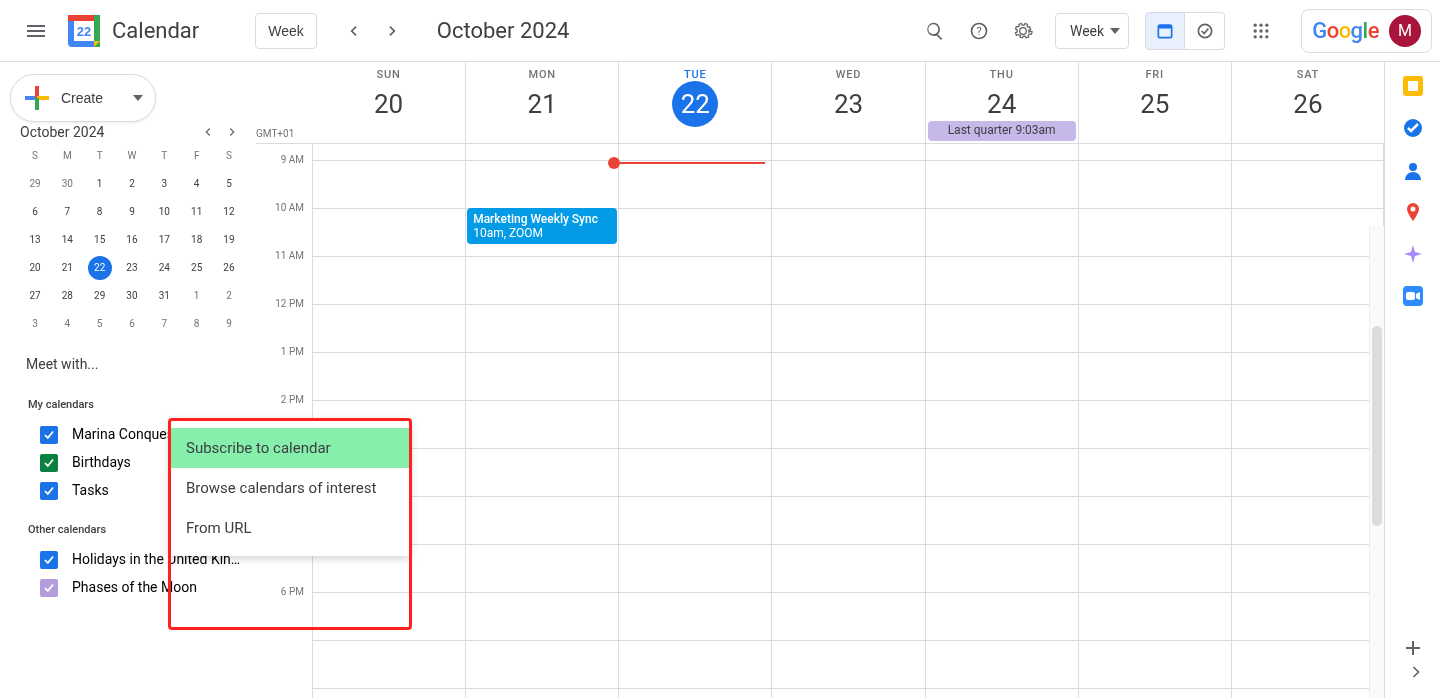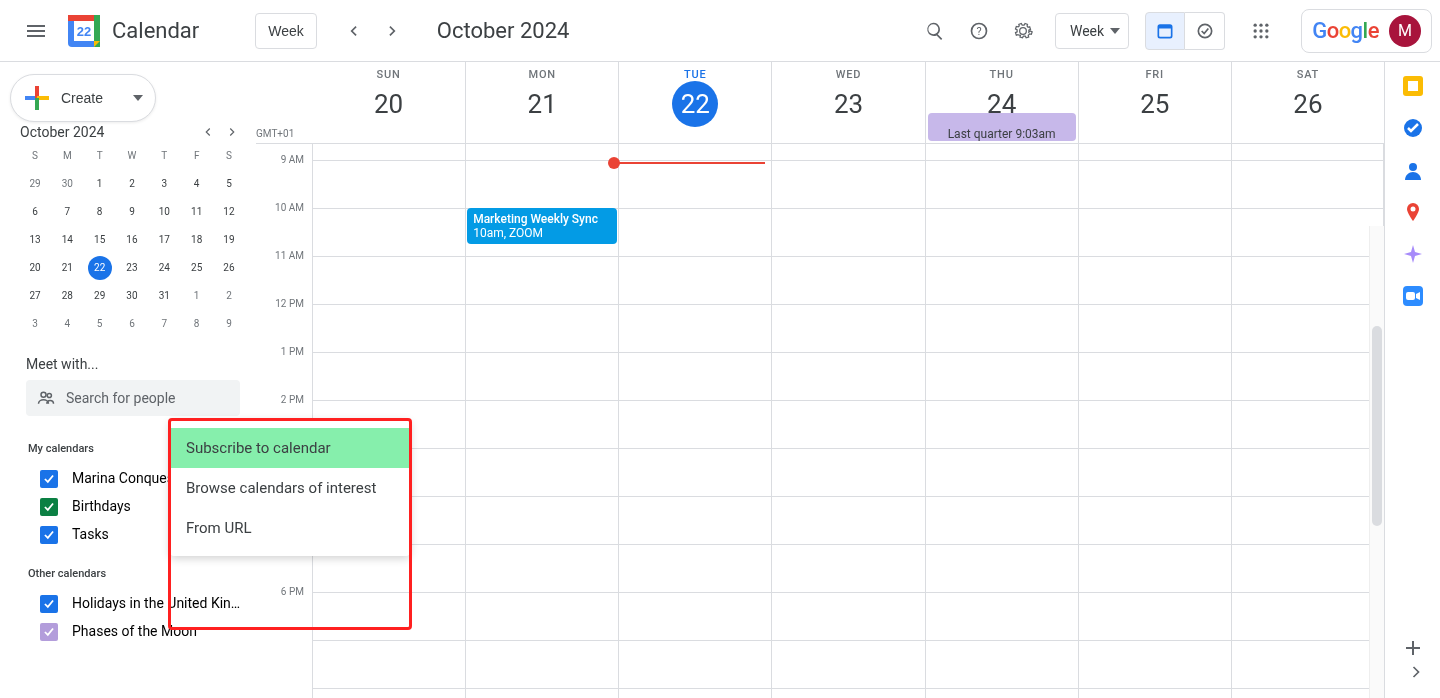--- a/index.html
+++ b/index.html
@@ -60,21 +60,21 @@
   
   .grid { flex:1; position:relative; overflow:hidden; }
   .allday-row { height:82px; display:flex; border-bottom:1px solid #dadce0; }
   .gutter { width:56px; font-size:10px; color:#70757a; text-align:right; padding-right:8px; }
   .day-cols { flex:1; display:grid; grid-template-columns:repeat(7,1fr); }
   .day-hdr { text-align:center; padding-top:6px; position:relative; }
   .day-hdr .dow { font-size:11px; color:#70757a; letter-spacing:.8px; font-weight:500; }
   .day-hdr .num { font-size:26px; color:#3c4043; line-height:46px; }
   .day-hdr.today .dow { color:#1a73e8; }
   .day-hdr.today .num { color:#fff; background:#1a73e8; width:46px; height:46px; border-radius:50%; display:inline-block; }
-  .allday-event { position:absolute; left:2px; right:2px; bottom:2px; height:28px; border-radius:4px; font-size:12px; color:#3c4043; padding:14px 6px; overflow:hidden; white-space:nowrap; }
+  .allday-event { position:absolute; left:2px; right:2px; bottom:2px; height:20px; border-radius:4px; font-size:12px; color:#3c4043; padding:2px 6px; overflow:hidden; white-space:nowrap; }
 
   .scroll-area { position:relative; height:554px; overflow:hidden; }
   .time-col { position:absolute; left:0; top:-32px; width:56px; }
   .time-label { height:48px; font-size:10px; color:#70757a; text-align:right; padding-right:8px; position:relative; top:-6px; }
   .grid-cols { position:absolute; left:56px; right:0; top:-32px; bottom:0; display:grid; grid-template-columns:repeat(7,1fr); }
   .grid-col { border-left:1px solid #dadce0; position:relative; }
   .grid-col:last-child { border-right:1px solid #dadce0; }
   .hour-lines { position:absolute; left:56px; right:0; top:-32px; }
   .hour-line { height:48px; border-top:1px solid #dadce0; }
 
@@ -280,28 +280,20 @@
           <div class="mini-day other">4</div>
           <div class="mini-day other">5</div>
           <div class="mini-day other">6</div>
           <div class="mini-day other">7</div>
           <div class="mini-day other">8</div>
           <div class="mini-day other">9</div>
         </div>
     </div>
 
     <div class="meet-label">Meet with...</div>
-    <div class="search-people">
-      <svg class="ic" viewBox="0 0 24 24">
-          <circle cx="9" cy="8" r="3" fill="none" stroke="currentColor" stroke-width="1.8"></circle>
-          <circle cx="16" cy="9" r="2.5" fill="none" stroke="currentColor" stroke-width="1.8"></circle>
-          <path d="M3 19c0-3 3-5 6-5s6 2 6 5M13 19c0-2.5 2-4 4-4s4 1.5 4 4" fill="none" stroke="currentColor" stroke-width="1.8"></path>
-        </svg>
-      <span>Search for people</span>
-    </div>
 
     <div class="section-label">My calendars</div>
     <div id="my-cals">
         <div class="cal-item">
           <span class="chk" style="background: rgb(26, 115, 232);">
             <svg viewBox="0 0 24 24">
               <path d="M5 12l5 5 9-11" fill="none" stroke="#fff" stroke-width="3"></path>
             </svg>
           </span>
           <span>Marina Conquest</span>

